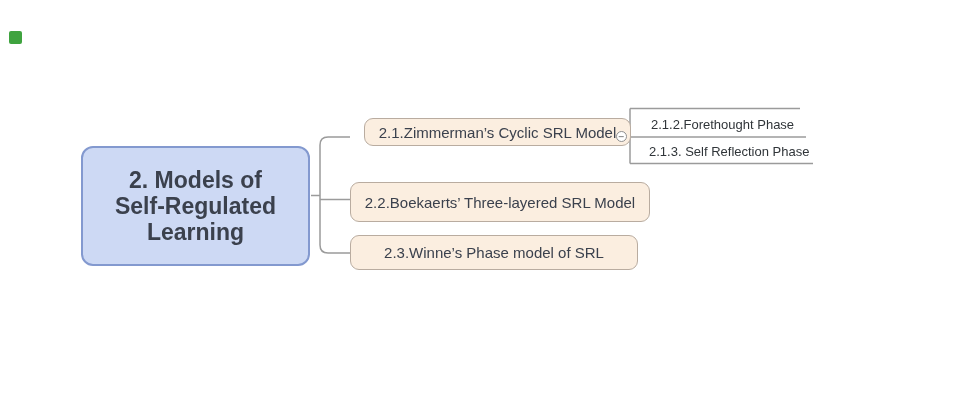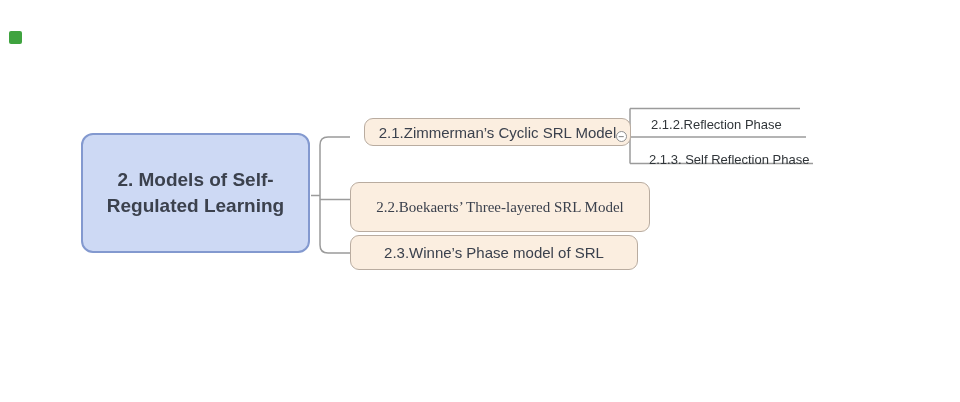--- a/index.html
+++ b/index.html
@@ -25,43 +25,43 @@
     position: absolute;
     box-sizing: border-box;
     display: flex;
     align-items: center;
     justify-content: center;
     z-index: 2;
     cursor: default;
   }
   .root-node {
     left: 81px;
-    top: 133px;
+    top: 146px;
     width: 229px;
     height: 120px;
     background: #cdd9f4;
     border: 2px solid #8399cf;
     border-radius: 12px;
     color: #3b414d;
-    font-size: 19px;
+    font-size: 23px;
     font-weight: bold;
     line-height: 26px;
     text-align: center;
     padding: 0 18px;
   }
   .child-node {
     background: #fbeee0;
     border: 1.5px solid #b9aca0;
     border-radius: 9px;
     color: #3b414d;
     font-size: 15px;
     white-space: nowrap;
   }
   .child-1 { left: 364px; top: 118px; width: 267px; height: 28px; }
-  .child-2 { left: 350px; top: 182px; width: 300px; height: 50px; font-family: Liberation Serif, serif; }
+  .child-2 { left: 350px; top: 182px; width: 300px; height: 40px; }
   .child-3 { left: 350px; top: 235px; width: 288px; height: 35px; }
   .toggle {
     position: absolute;
     left: 616px;
     top: 131px;
     width: 11px;
     height: 11px;
     box-sizing: border-box;
     background: #ffffff;
     border: 1px solid #8f8f8f;
@@ -82,21 +82,21 @@
   .subitem {
     position: absolute;
     z-index: 2;
     color: #303539;
     font-size: 13px;
     line-height: 16px;
     white-space: nowrap;
   }
   .sub-1 { left: 651px; top: 89px;  }
   .sub-2 { left: 651px; top: 117px; }
-  .sub-3 { left: 649px; top: 152px; }
+  .sub-3 { left: 649px; top: 144px; }
   .green-square {
     position: absolute;
     left: 9px;
     top: 31px;
     width: 13px;
     height: 13px;
     background: #3fa33f;
     border-radius: 2px;
     z-index: 2;
   }
@@ -133,17 +133,17 @@
 
   <div class="node child-node child-2">2.2.Boekaerts’ Three-layered SRL Model</div>
 
   <div class="node child-node child-3">2.3.Winne’s Phase model of SRL</div>
 
   <div class="toggle">
     <span class="minus">−</span>
   </div>
 
 
-  <div class="subitem sub-2">2.1.2.Reflection Phase</div>
+  <div class="subitem sub-2">2.1.2.Forethought Phase</div>
 
   <div class="subitem sub-3">2.1.3. Self Reflection Phase</div>
 
 </div>
 
 </body></html>

